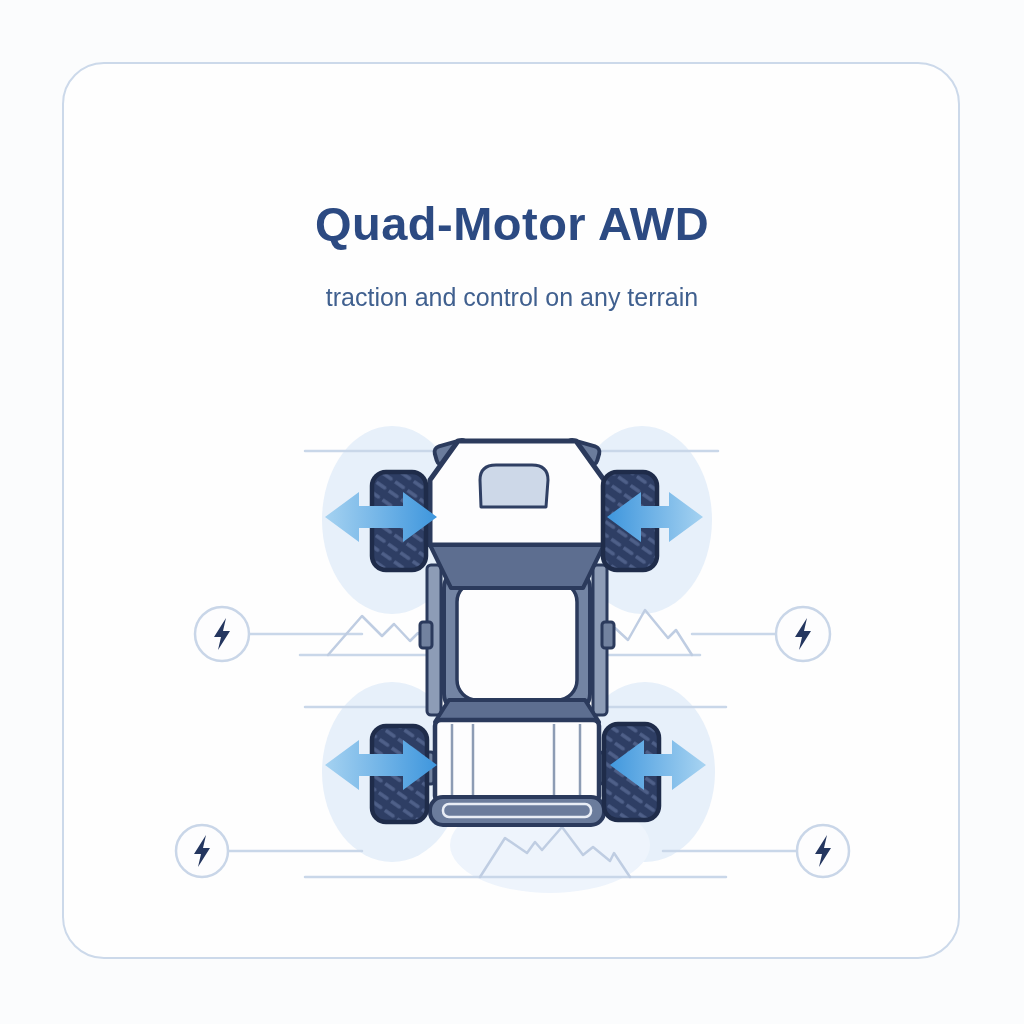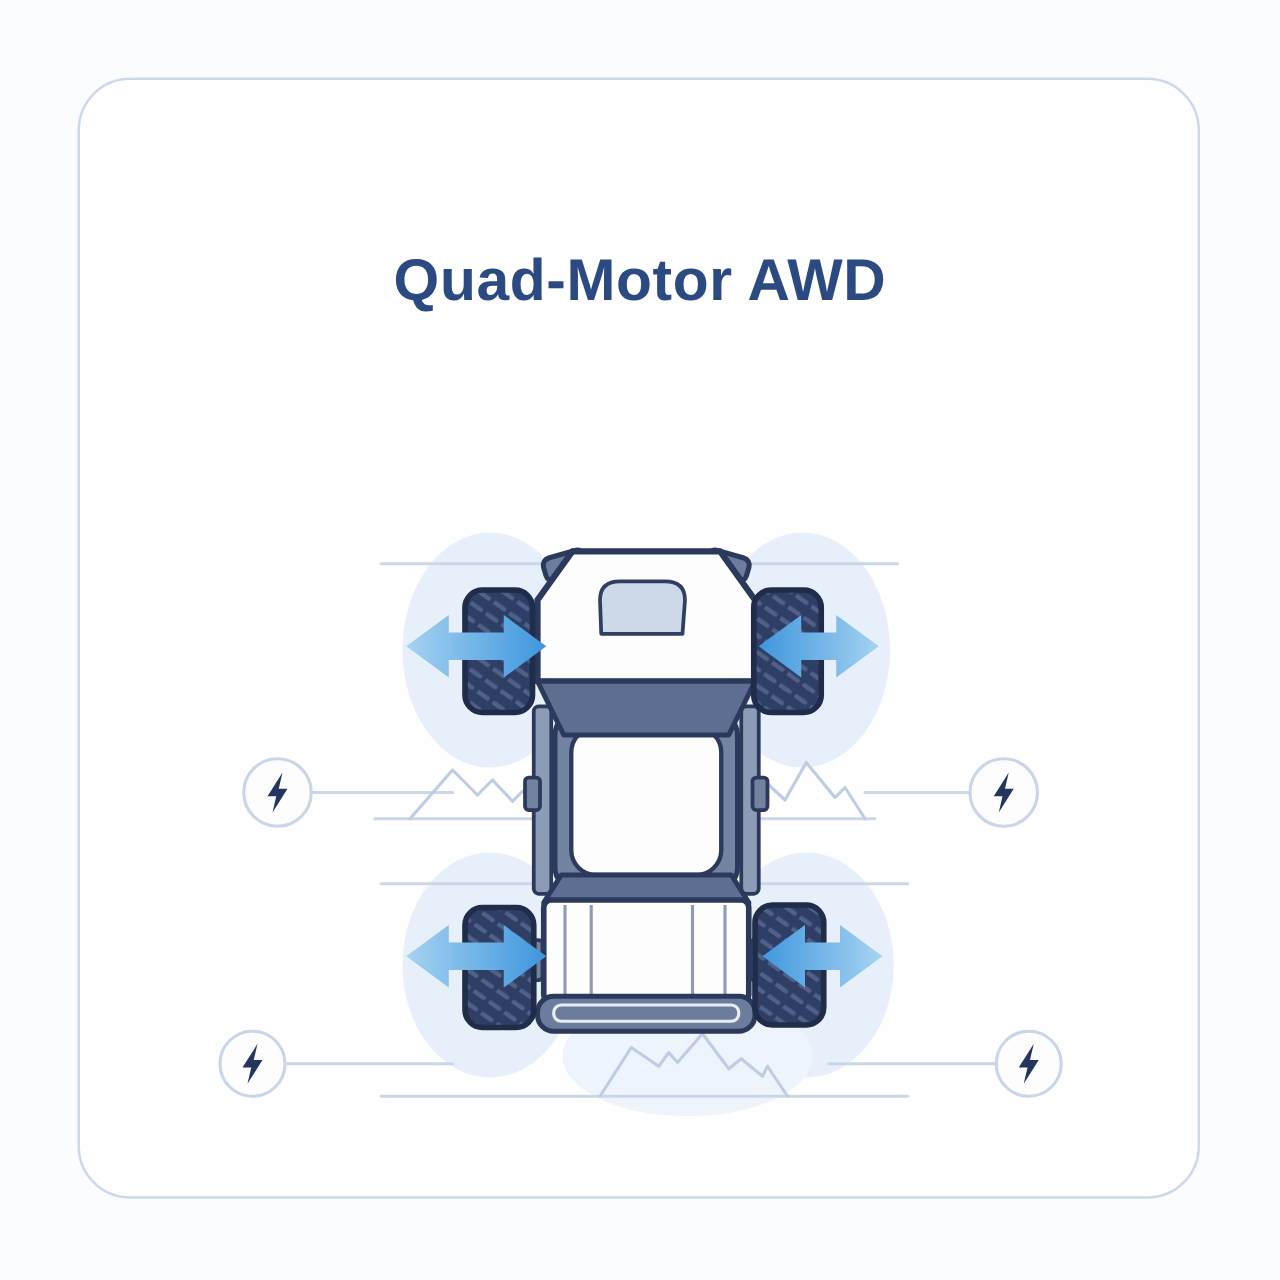--- a/index.html
+++ b/index.html
@@ -23,20 +23,21 @@
   }
   .illus{position:absolute;left:0;top:0;width:1024px;height:1024px;}
 </style>
 </head>
 <body>
 
 <div class="card"></div>
 
 <div class="title">Quad-Motor AWD</div>
 <div class="subtitle">
+  <div>traction and control on any terrain</div>
 </div>
 
 <svg class="illus" viewBox="0 0 1024 1024" xmlns="http://www.w3.org/2000/svg">
   <defs>
     <linearGradient id="gradL" gradientUnits="userSpaceOnUse" x1="325" y1="0" x2="437" y2="0">
       <stop offset="0" stop-color="#a5d2f1"></stop>
         <stop offset="1" stop-color="#3e96dd"></stop>
     </linearGradient>
     <linearGradient id="gradR" gradientUnits="userSpaceOnUse" x1="607" y1="0" x2="703" y2="0">
       <stop offset="0" stop-color="#3e96dd"></stop>

